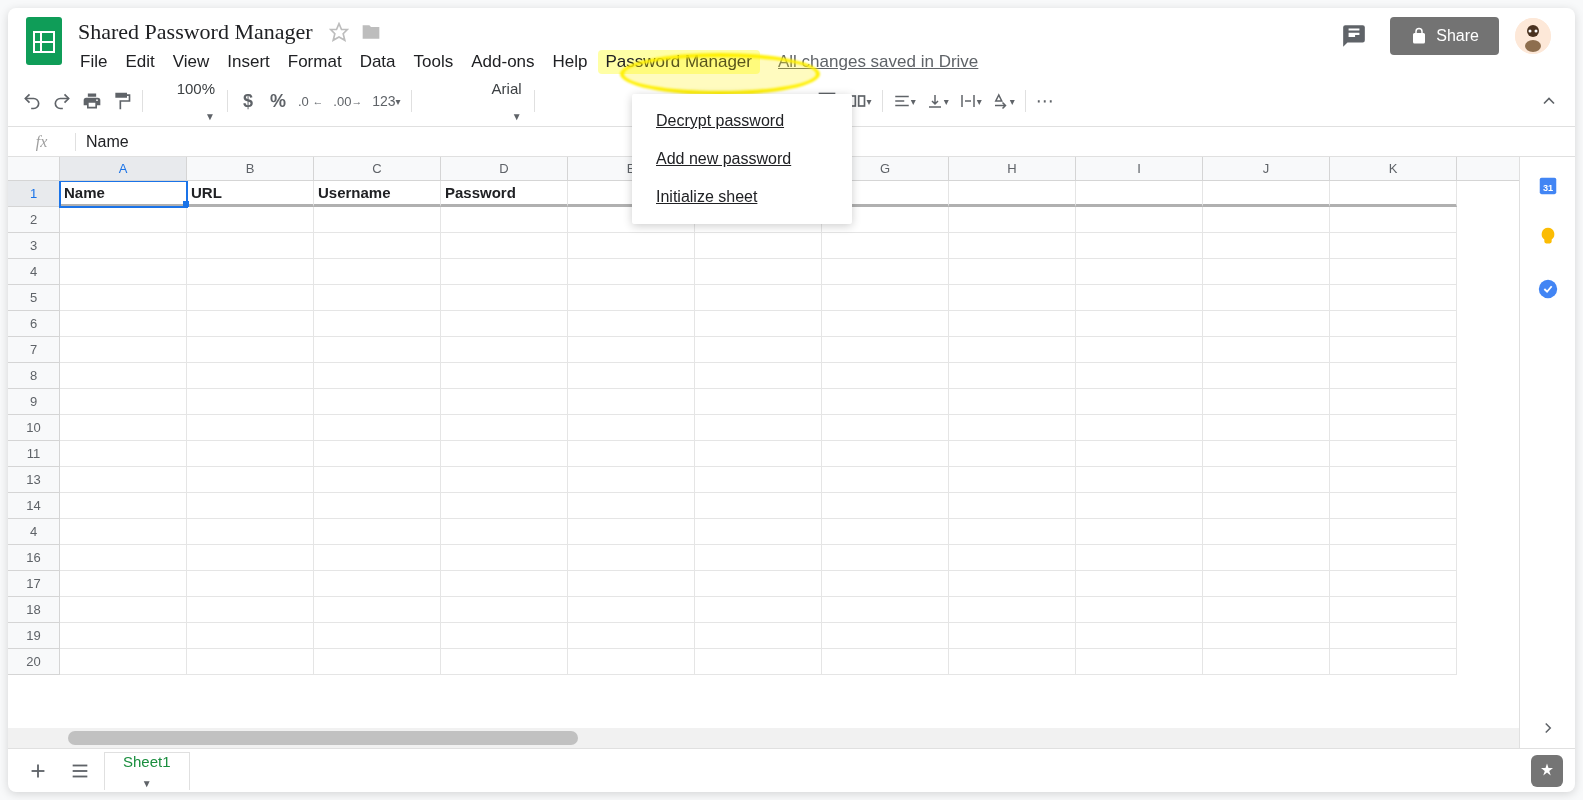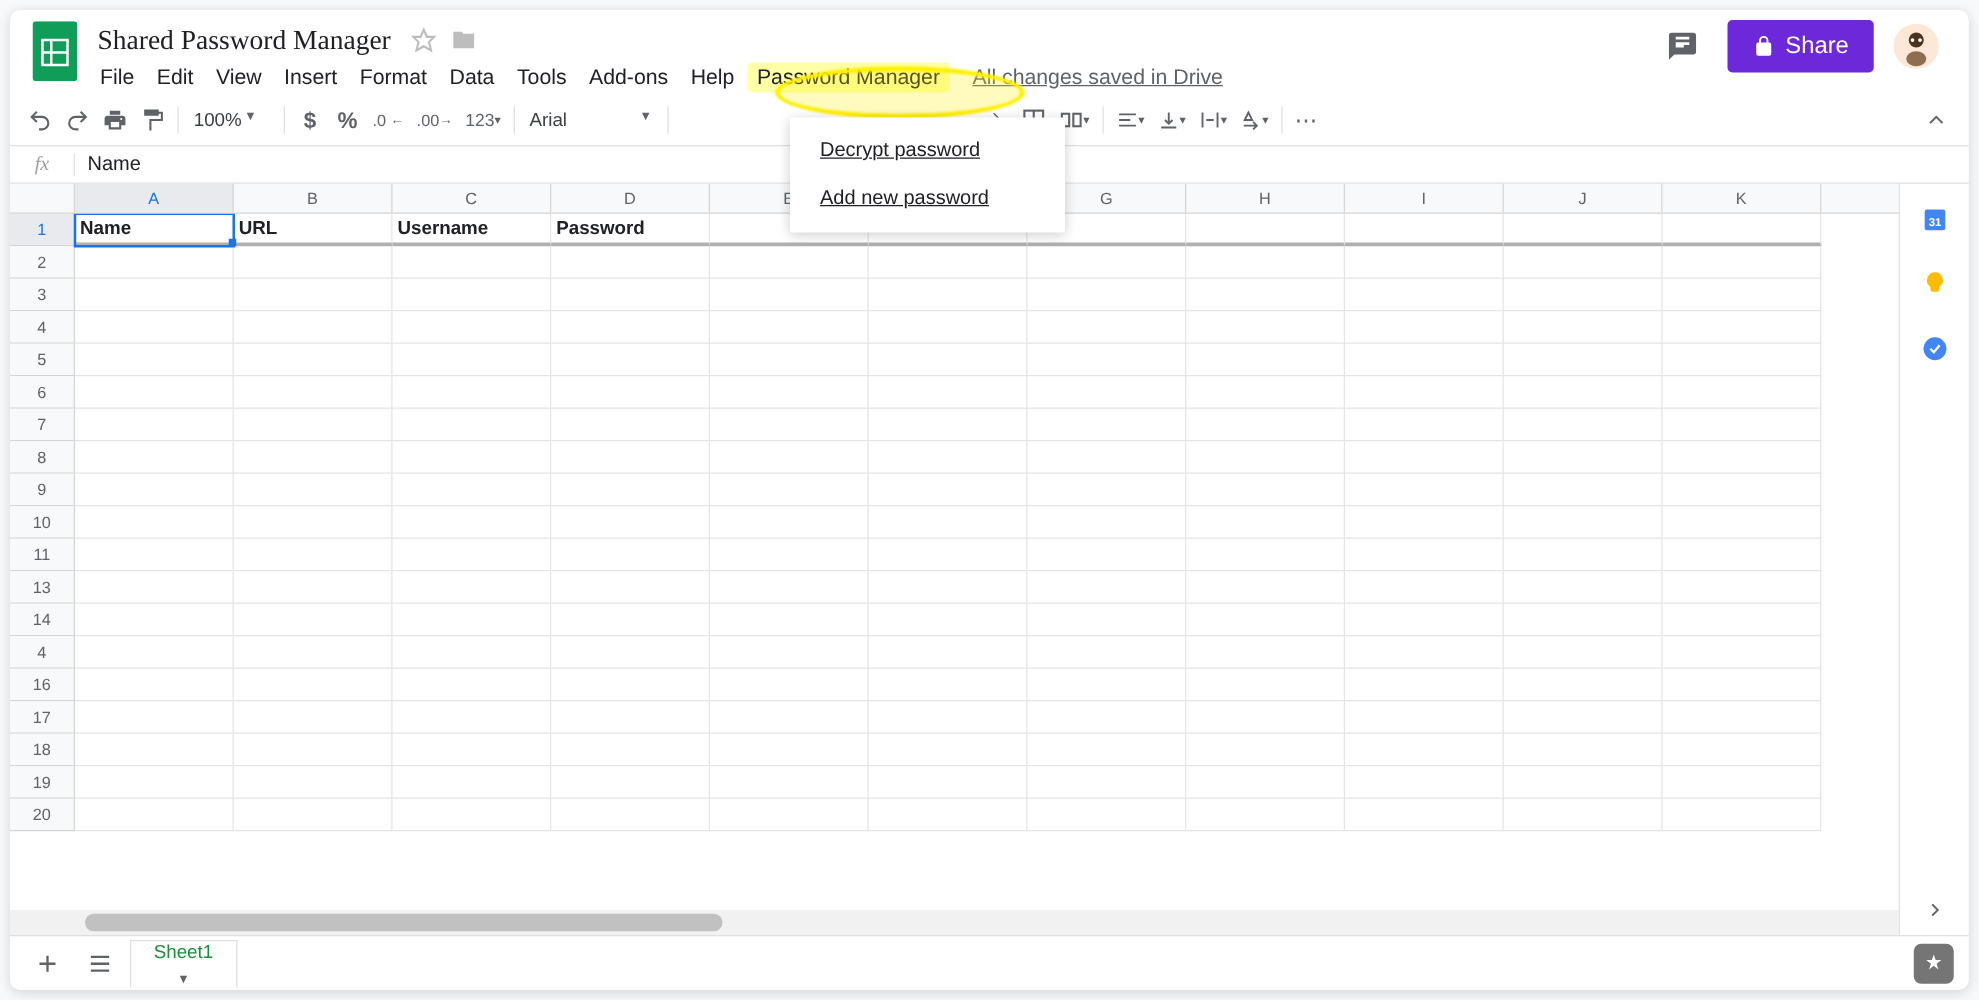--- a/index.html
+++ b/index.html
@@ -12,32 +12,32 @@
 .title-row { display:flex; align-items:center; gap:8px; height:32px; }
 .doc-title { font-size:22px; color:#202124; padding:2px 6px;font-family:Liberation Serif, serif; }
 .star-btn, .folder-btn { width:24px; height:24px; display:flex; align-items:center; justify-content:center; color:#bdbdbd; cursor:pointer; }
 .menubar { display:flex; align-items:center; gap:2px; height:28px; }
 .menu-item { font-size:17px; color:#202124; padding:2px 8px; border-radius:4px; cursor:pointer; }
 .menu-item.highlighted { background:linear-gradient(rgba(255,255,0,.35),rgba(255,255,0,.35)); position:relative; }
 .highlight-oval { position:absolute; width:200px; height:42px; border:4px solid #fff000; border-radius:50%; background:rgba(255,240,0,.25); pointer-events:none; left:612px; top:45px; z-index:5; filter:blur(1px); }
 .save-status { font-size:17px; color:#5f6368; text-decoration:underline; margin-left:16px; cursor:pointer; }
 .header-right { display:flex; align-items:center; gap:16px; padding-right:8px; }
 .comment-btn { width:40px; height:40px; display:flex; align-items:center; justify-content:center; color:#5f6368; cursor:pointer; border-radius:4px; }
-.share-btn { background:#6d28d9; color:#fff; display:flex; align-items:center; gap:8px; padding:10px 20px; border-radius:4px; font-size:19px; font-weight:500; cursor:pointer; }
+.share-btn { background:#737373; color:#fff; display:flex; align-items:center; gap:8px; padding:10px 20px; border-radius:4px; font-size:16px; font-weight:500; cursor:pointer; }
 .avatar { width:36px; height:36px; border-radius:50%; background:#fde8d8; display:flex; align-items:center; justify-content:center; overflow:hidden; cursor:pointer; }
 .toolbar { display:flex; align-items:center; padding:4px 10px; border-bottom:1px solid #e0e0e0; gap:2px; position:relative; }
 .tbtn { min-width:28px; height:28px; display:flex; align-items:center; justify-content:center; color:#5f6368; cursor:pointer; border-radius:2px; font-size:14px; padding:0 4px; }
 .tsep { width:1px; height:22px; background:#e0e0e0; margin:0 4px; }
-.zoom-sel, .font-sel { display:flex; align-items:flex-start; gap:2px; font-size:15px; color:#3c4043; padding:0 6px; cursor:pointer; }
+.zoom-sel, .font-sel { display:flex; align-items:flex-end; gap:14px; font-size:15px; color:#3c4043; padding:0 6px; cursor:pointer;flex-direction:column; }
 .zoom-sel { min-width:72px; }
 .font-sel { min-width:110px; }
 .dropdown-arrow { font-size:10px; color:#5f6368; }
 .collapse-btn { margin-left:auto; display:flex; align-items:center; justify-content:center; width:32px; height:32px; cursor:pointer; color:#5f6368; }
 .formula-bar { display:flex; align-items:center; height:30px; border-bottom:1px solid #e0e0e0; }
-.fx-label { width:52px; text-align:center; font-style:italic; color:#9e9e9e; font-size:16px; border-right:1px solid #e0e0e0; font-family:Georgia,serif; }
+.fx-label { width:68px; text-align:center; font-style:italic; color:#9e9e9e; font-size:16px; border-right:1px solid #e0e0e0; font-family:Georgia,serif; }
 .fx-input { flex:1; padding:0 10px; font-size:16px; color:#202124; border:none; outline:none; }
 .main { flex:1; display:flex; position:relative; overflow:hidden; }
 .sheet-area { flex:1; display:flex; flex-direction:column; overflow:hidden; position:relative; }
 .col-headers { display:flex; height:24px; background:#f8f9fa; border-bottom:1px solid #d5d5d5; }
 .corner { width:52px; border-right:1px solid #d5d5d5; }
 .col-h { width:127px; display:flex; align-items:center; justify-content:center; font-size:13px; color:#5f6368; border-right:1px solid #d5d5d5; }
 .col-h.sel { background:#e8eaed; color:#1a73e8; }
 .rows { flex:1; overflow:auto; }
 .row { display:flex; height:26px; }
 .row-h { width:52px; display:flex; align-items:center; justify-content:center; font-size:13px; color:#5f6368; background:#f8f9fa; border-right:1px solid #d5d5d5; border-bottom:1px solid #d5d5d5; }
@@ -566,14 +566,15 @@
     <div class="explore-btn">
         <svg width="18" height="18" viewBox="0 0 24 24" fill="#fff">
           <path d="M12 2l2 6h6l-5 4 2 6-5-4-5 4 2-6-5-4h6z"></path>
         </svg>
       </div>
   </div>
 
   <div class="dropdown-menu" id="dropdown">
       <div class="ditem">Decrypt password</div>
       <div class="ditem">Add new password</div>
+      <div class="ditem">Initialize sheet</div>
     </div>
 </div>
 
 </body></html>

